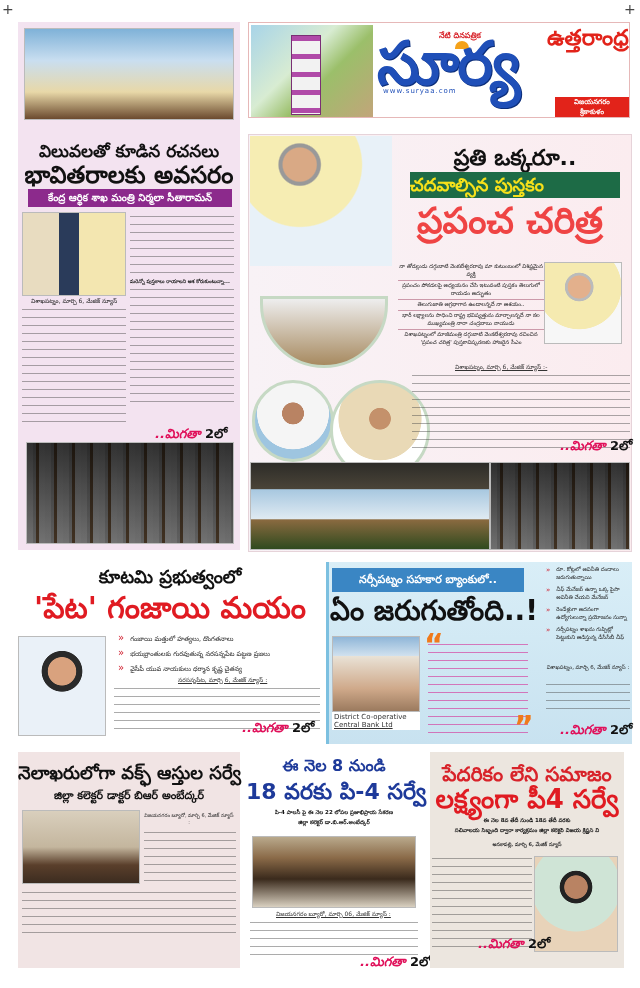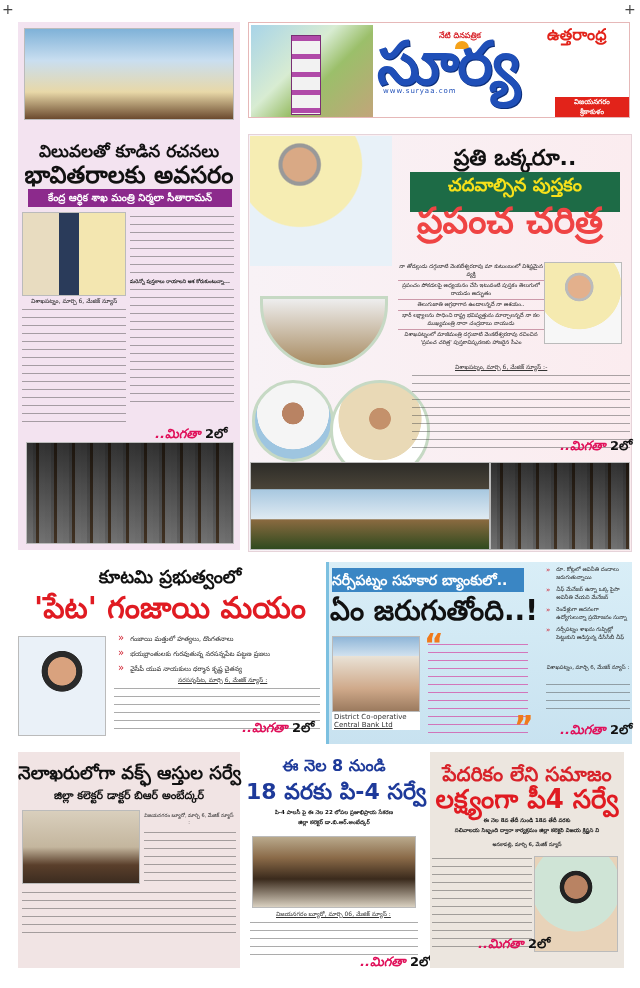--- a/index.html
+++ b/index.html
@@ -33,21 +33,21 @@
 <span class="crosshair" style="left:624px;top:2px;">+</span>
 
 <div class="abs" style="left:248px;top:22px;width:382px;height:96px;border:1px solid #e6b8b8;background:#fff;">
   <div class="photo" style="left:2px;top:2px;width:122px;height:92px;border:none;background:linear-gradient(135deg,#a8d4e8 0%,#d8ecd2 40%,#9bbf6a 60%,#c2a57a 100%);">
     <div class="abs" style="left:40px;top:10px;width:30px;height:80px;background:repeating-linear-gradient(180deg,#b04aa8 0 5px,#f2f2f2 5px 18px);border:1px solid #7a2f74;"></div>
   </div>
   <div class="abs" style="left:190px;top:8px;font-size:8px;color:#d8232a;font-weight:bold;">నేటి దినపత్రిక</div>
   <div class="abs" style="left:206px;top:18px;width:14px;height:8px;border-radius:14px 14px 0 0;background:#f5a21a;"></div>
   <div class="abs" style="left:128px;top:10px;font-size:60px;font-weight:bold;color:#1f4fb8;letter-spacing:-2px;line-height:1;text-shadow:1px 1px 0 #0c2e7a;">సూర్య</div>
   <div class="abs" style="left:134px;top:64px;font-size:7px;color:#1f4fb8;letter-spacing:1px;">www.suryaa.com</div>
-  <div class="abs" style="left:298px;top:2px;font-size:16px;font-weight:bold;color:#e2231a;">ఉత్తరాంధ్ర</div>
+  <div class="abs" style="left:298px;top:2px;font-size:22px;font-weight:bold;color:#e2231a;">ఉత్తరాంధ్ర</div>
   <div class="abs" style="left:306px;top:74px;width:74px;height:20px;background:#e2231a;color:#fff;font-size:7px;font-weight:bold;text-align:center;line-height:10px;">
     <div>విజయనగరం</div>
     <div>శ్రీకాకుళం</div>
   </div>
 </div>
 
 <div class="abs" style="left:18px;top:22px;width:222px;height:528px;background:#f3e3f0;"></div>
 <div class="photo ph-stage" style="left:24px;top:28px;width:210px;height:92px;"></div>
 <div class="headline" style="left:18px;top:143px;width:222px;font-size:17px;color:#111;">విలువలతో కూడిన రచనలు</div>
 <div class="headline" style="left:18px;top:163px;width:222px;font-size:24px;color:#111;">భావితరాలకు అవసరం</div>
@@ -57,21 +57,21 @@
 <div class="txtlines" style="left:22px;top:305px;width:104px;height:122px;"></div>
 <div class="txtlines" style="left:130px;top:212px;width:104px;height:64px;"></div>
 <div class="abs" style="left:130px;top:278px;width:104px;font-size:5px;font-weight:bold;white-space:nowrap;overflow:hidden;">మరెన్నో పుస్తకాలు రాయాలని ఆశ కోరుకుంటున్నా...</div>
 <div class="txtlines" style="left:130px;top:285px;width:104px;height:120px;"></div>
 <div class="more" style="left:155px;top:426px;"><span>..మిగతా</span> <b>2లో</b></div>
 <div class="photo ph-crowd" style="left:26px;top:442px;width:208px;height:102px;"></div>
 
 <div class="abs" style="left:248px;top:134px;width:384px;height:418px;background:linear-gradient(90deg,#f8f2f6 0%,#fbecef 100%);border:1px solid #e6d3d9;"></div>
 <div class="photo" style="left:250px;top:136px;width:142px;height:130px;border:none;background:radial-gradient(circle at 35% 22%,#d9a985 0 12%,#999 13% 15%,#f6edb3 16% 45%,#e8f1f8 46%);"></div>
 <div class="headline" style="left:400px;top:146px;width:230px;font-size:22px;color:#111;">ప్రతి ఒక్కరూ..</div>
-<div class="abs" style="left:410px;top:172px;width:210px;height:40px;background:#1d6b46;color:#f7e11a;font-size:18px;font-weight:bold;text-align:center;line-height:26px;white-space:nowrap;">చదవాల్సిన పుస్తకం</div>
+<div class="abs" style="left:410px;top:172px;width:210px;height:26px;background:#1d6b46;color:#f7e11a;font-size:18px;font-weight:bold;line-height:26px;white-space:nowrap;">చదవాల్సిన పుస్తకం</div>
 <div class="headline" style="left:395px;top:202px;width:230px;font-size:36px;color:#ef4444;">ప్రపంచ చరిత్ర</div>
 
 <div class="abs" style="left:398px;top:262px;width:146px;">
   <div style="font-size:5.5px;text-align:center;border-bottom:1px solid #c9a;padding:1px 0;">నా తోడల్లుడు దగ్గుబాటి వెంకటేశ్వరరావు మా కుటుంబంలో విశిష్టమైన వ్యక్తి</div>
   <div style="font-size:5.5px;text-align:center;border-bottom:1px solid #c9a;padding:1px 0;">ప్రపంచం పోకడలపై అధ్యయనం చేసి ఇటువంటి పుస్తకం తెలుగులో రాయడం అద్భుతం</div>
   <div style="font-size:5.5px;text-align:center;border-bottom:1px solid #c9a;padding:1px 0;">తెలుగుజాతి అగ్రభాగాన ఉండాలన్నదే నా ఆశయం..</div>
   <div style="font-size:5.5px;text-align:center;border-bottom:1px solid #c9a;padding:1px 0;">భారీ లక్ష్యాలను సాధించి రాష్ట్ర భవిష్యత్తును మార్చాలన్నదే నా కల ముఖ్యమంత్రి నారా చంద్రబాబు నాయుడు</div>
   <div style="font-size:5.5px;text-align:center;padding:1px 0;">విశాఖపట్నంలో మాజీమంత్రి దగ్గుబాటి వెంకటేశ్వరరావు రచించిన 'ప్రపంచ చరిత్ర' పుస్తకావిష్కరణకు హాజరైన సీఎం</div>
 </div>
 <div class="photo ph-cbn" style="left:544px;top:262px;width:78px;height:82px;"></div>
@@ -92,21 +92,21 @@
 <div class="abs" style="left:118px;top:632px;width:200px;">
   <div style="font-size:6.5px;margin-bottom:3px;white-space:nowrap;"><span class="bullet">»</span><span>గంజాయి మత్తులో హత్యలు, దొంగతనాలు</span></div>
   <div style="font-size:6.5px;margin-bottom:3px;white-space:nowrap;"><span class="bullet">»</span><span>భయభ్రాంతులకు గురవుతున్న నరసన్నపేట పట్టణ ప్రజలు</span></div>
   <div style="font-size:6.5px;white-space:nowrap;"><span class="bullet">»</span><span>వైసీపీ యువ నాయకులు ధర్మాన కృష్ణ చైతన్య</span></div>
 </div>
 <div class="dateline" style="left:178px;top:676px;">నరసన్నపేట, మార్చి 6, మేజిక్ న్యూస్ :</div>
 <div class="txtlines" style="left:114px;top:684px;width:206px;height:52px;"></div>
 <div class="more" style="left:242px;top:720px;"><span>..మిగతా</span> <b>2లో</b></div>
 
 <div class="abs" style="left:326px;top:562px;width:306px;height:182px;background:linear-gradient(180deg,#d9eef7 0%,#c8e2f0 100%);border-left:3px solid #7cc0e0;"></div>
-<div class="abs" style="left:332px;top:568px;width:192px;height:24px;background:#3a86c4;color:#ffffff;font-size:14px;font-weight:bold;text-align:left;line-height:24px;white-space:nowrap;overflow:hidden;">నర్సీపట్నం సహకార బ్యాంకులో..</div>
+<div class="abs" style="left:332px;top:568px;width:192px;height:24px;background:#3a86c4;color:#ffffff;font-size:11px;font-weight:bold;text-align:center;line-height:24px;white-space:nowrap;overflow:hidden;">నర్సీపట్నం సహకార బ్యాంకులో..</div>
 <div class="headline" style="left:330px;top:596px;width:200px;font-size:28px;color:#111;text-align:left;">ఏం జరుగుతోంది..!</div>
 <div class="photo ph-bank" style="left:332px;top:636px;width:88px;height:76px;"></div>
 <div class="abs" style="left:332px;top:712px;width:88px;background:#fff;font-size:7px;color:#333;padding:1px 2px;">
   <div>District Co-operative</div>
   <div style="text-decoration:underline;">Central Bank Ltd</div>
 </div>
 <div class="abs" style="left:424px;top:630px;font-size:30px;color:#f07a1a;font-weight:bold;line-height:1;">“</div>
 <div class="txtlines" style="left:428px;top:640px;width:100px;height:94px;background:repeating-linear-gradient(180deg,transparent 0 4px,rgba(214,26,140,0.55) 4px 5px,transparent 5px 8px);"></div>
 <div class="abs" style="left:514px;top:712px;font-size:30px;color:#f07a1a;font-weight:bold;line-height:1;">”</div>
 <div class="abs" style="left:546px;top:566px;width:84px;">

